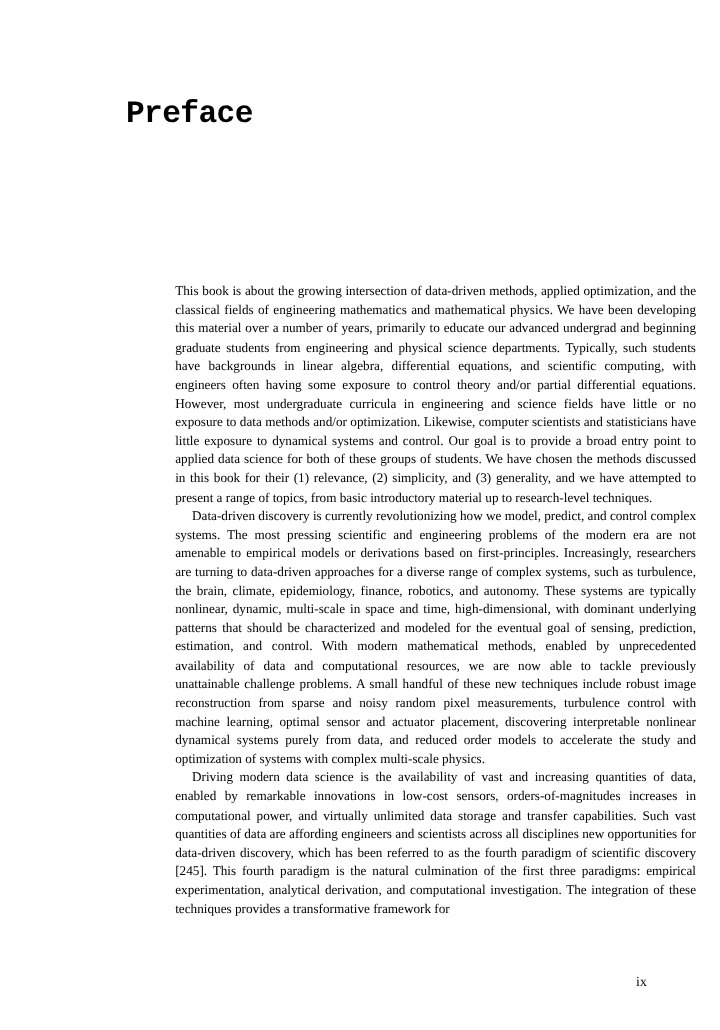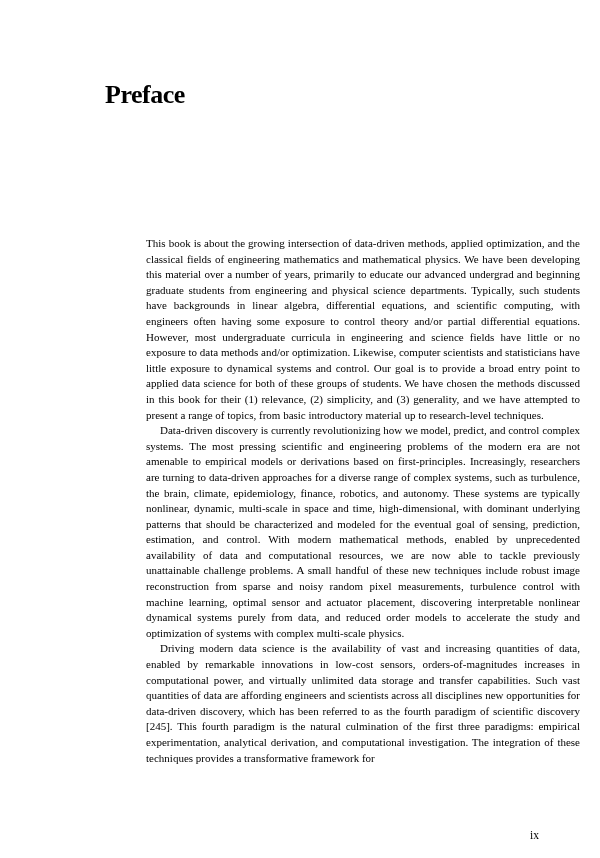--- a/index.html
+++ b/index.html
@@ -13,21 +13,21 @@
     height: 858px;
     background: #ffffff;
     overflow: hidden;
     color: #000000;
   }
   .chapter-title {
     position: absolute;
     left: 105px;
     top: 80px;
     margin: 0;
-    font-family: Liberation Serif, serif;
+    font-family: Liberation Mono, monospace;
     font-weight: 700;
     font-size: 26px;
     letter-spacing: -0.5px;
     color: #000000;
   }
   .body-text {
     position: absolute;
     left: 105px;
     top: 236px;
     width: 434px;
@@ -47,21 +47,20 @@
   }
   .page-number {
     position: absolute;
     left: 105px;
     top: 813px;
     width: 434px;
     text-align: right;
     font-family: "Liberation Serif", serif;
     font-size: 11.5px;
     color: #000000;
-    margin-top: 16px;
   }
 </style>
 </head>
 <body>
 
 <div class="page">
 
   <h1 class="chapter-title">Preface</h1>
 
   <div class="body-text">

